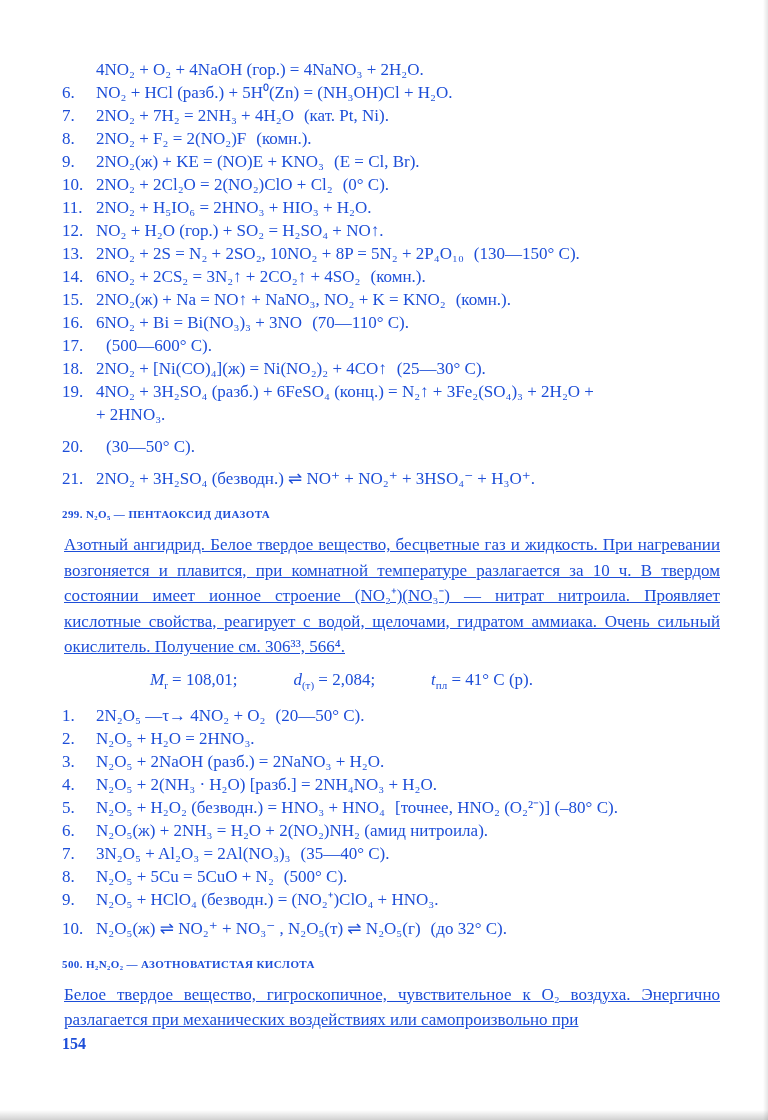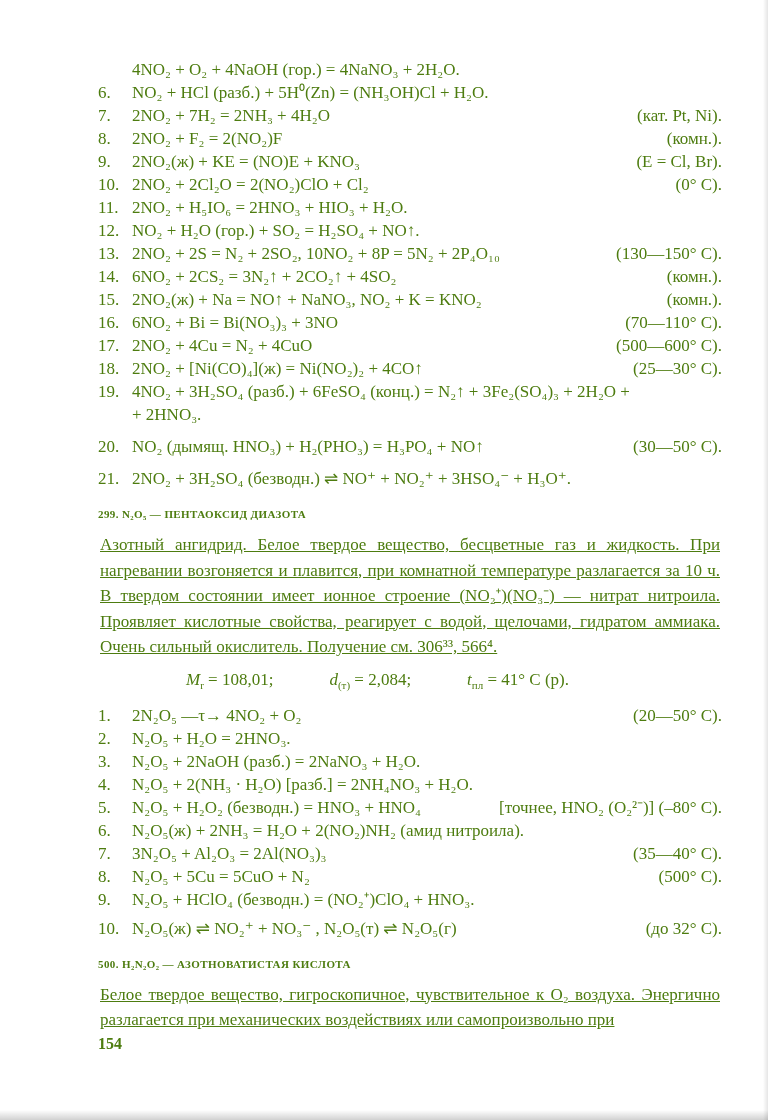--- a/index.html
+++ b/index.html
@@ -3,30 +3,30 @@
 <meta charset="utf-8">
 <style>
   html, body { margin: 0; padding: 0; background: #ffffff; }
   .page {
     position: relative;
     width: 768px;
     height: 1120px;
     box-sizing: border-box;
     overflow: hidden;
     background: #ffffff;
-    padding: 58px 46px 0 98px;
+    padding: 58px 46px 0 62px;
     font-family: "Liberation Serif", serif;
     font-size: 17px;
-    color: #4d7c0f;
+    color: #1d4ed8;
   }
   .eq-list { }
   .eq-row { display: flex; align-items: baseline; line-height: 23px; }
   .eq-num  { flex: 0 0 34px; }
   .eq-body { flex: 0 1 auto; white-space: nowrap; }
-  .eq-note { flex: 1 0 auto; text-align: right; white-space: nowrap; padding-left: 10px; }
+  .eq-note { flex: 1 0 auto; text-align: left; white-space: nowrap; padding-left: 10px; }
   #list298 .eq-row:nth-child(17),
   #list298 .eq-row:nth-child(18) { margin-top: 9px; }
   #list299 .eq-row:nth-child(10) { margin-top: 6px; }
   .sec-head {
     margin: 18px 0 12px 0;
     font-size: 11px;
     font-weight: bold;
     letter-spacing: 0.4px;
   }
   .para {
@@ -118,41 +118,39 @@
         <span class="eq-body">2NO₂(ж) + Na = NO↑ + NaNO₃, NO₂ + K = KNO₂</span>
         <span class="eq-note">(комн.).</span>
       </div>
       <div class="eq-row">
         <span class="eq-num">16.</span>
         <span class="eq-body">6NO₂ + Bi = Bi(NO₃)₃ + 3NO</span>
         <span class="eq-note">(70—110° C).</span>
       </div>
       <div class="eq-row">
         <span class="eq-num">17.</span>
-        <span class="eq-body">2NO₂ + 4Cu = N₂ + 4CuO</span>
         <span class="eq-note">(500—600° C).</span>
       </div>
       <div class="eq-row">
         <span class="eq-num">18.</span>
         <span class="eq-body">2NO₂ + [Ni(CO)₄](ж) = Ni(NO₂)₂ + 4CO↑</span>
         <span class="eq-note">(25—30° C).</span>
       </div>
       <div class="eq-row">
         <span class="eq-num">19.</span>
         <span class="eq-body">4NO₂ + 3H₂SO₄ (разб.) + 6FeSO₄ (конц.) = N₂↑ + 3Fe₂(SO₄)₃ + 2H₂O +</span>
         <span class="eq-note"></span>
       </div>
       <div class="eq-row">
         <span class="eq-num"></span>
         <span class="eq-body">+ 2HNO₃.</span>
         <span class="eq-note"></span>
       </div>
       <div class="eq-row">
         <span class="eq-num">20.</span>
-        <span class="eq-body">NO₂ (дымящ. HNO₃) + H₂(PHO₃) = H₃PO₄ + NO↑</span>
         <span class="eq-note">(30—50° C).</span>
       </div>
       <div class="eq-row">
         <span class="eq-num">21.</span>
         <span class="eq-body">2NO₂ + 3H₂SO₄ (безводн.) ⇌ NO⁺ + NO₂⁺ + 3HSO₄⁻ + H₃O⁺.</span>
         <span class="eq-note"></span>
       </div>
     </div>
 
   <h2 class="sec-head">299. N₂O₅ — ПЕНТАОКСИД  ДИАЗОТА</h2>

